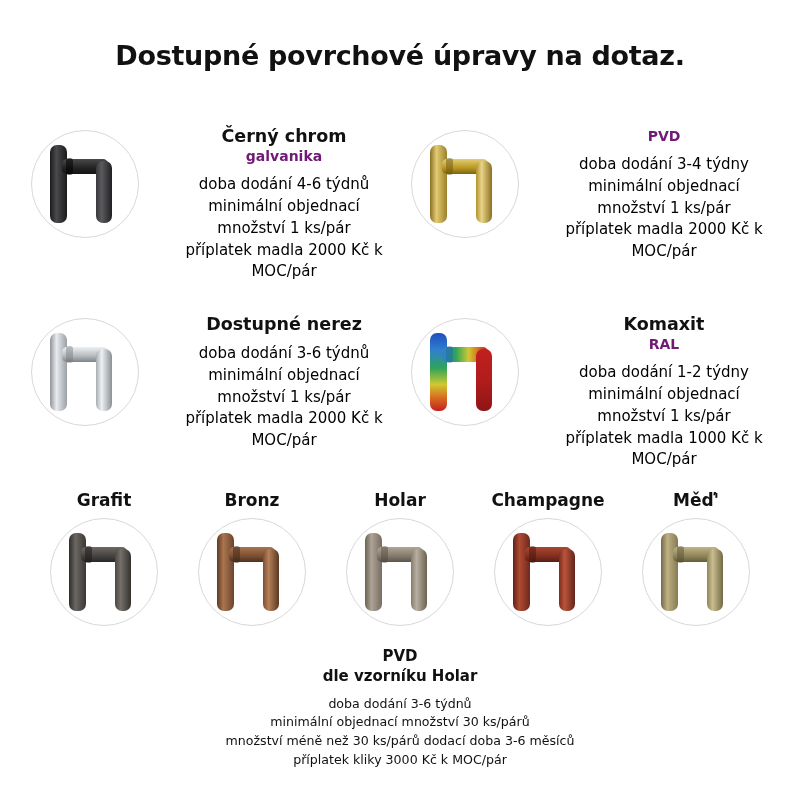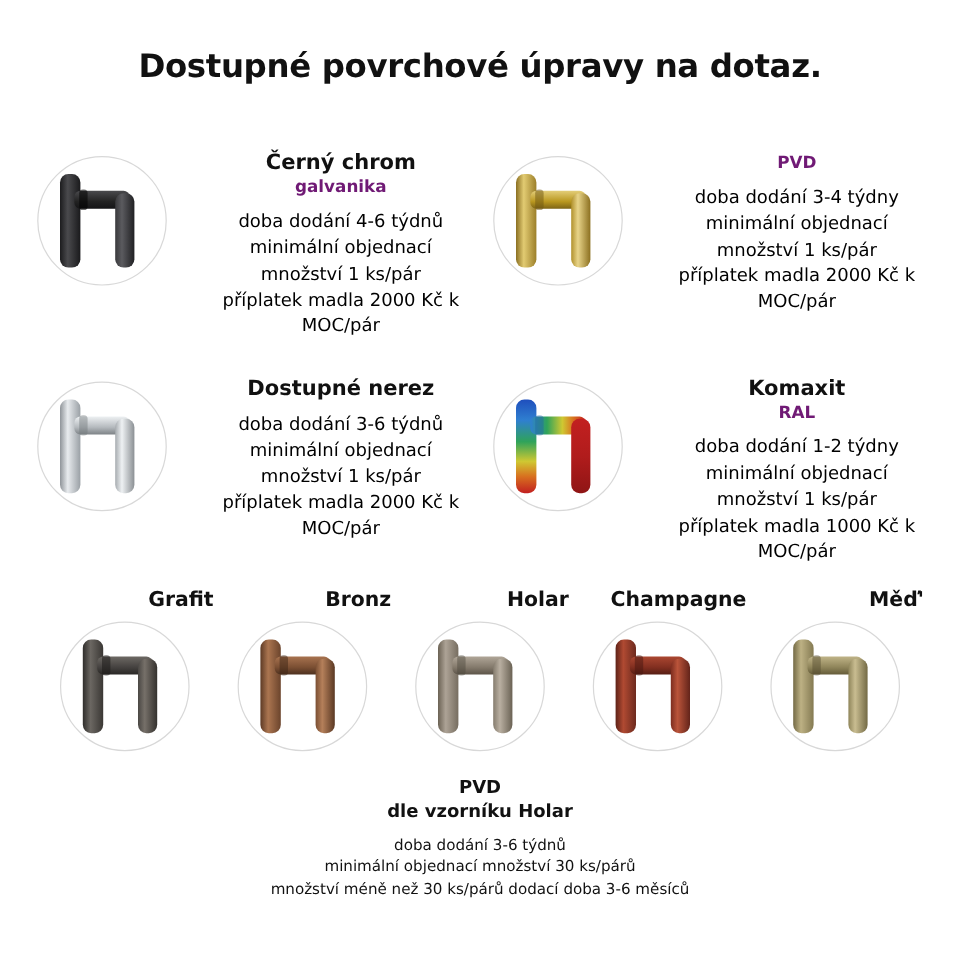--- a/index.html
+++ b/index.html
@@ -110,21 +110,21 @@
     position: absolute;
     top: 490px;
     left: 0;
     width: 800px;
   }
   .bottom-names {
     display: grid;
     grid-template-columns: repeat(5, 1fr);
     width: 740px;
     margin: 0 auto;
-    text-align: right;
+    text-align: center;
   }
   .bottom-names > div {
     font-size: 17px;
     font-weight: bold;
     color: #111;
   }
   .bottom-swatches {
     display: grid;
     grid-template-columns: repeat(5, 1fr);
     width: 740px;
@@ -286,18 +286,19 @@
 
     </div>
 
     <div class="bottom-footer">
       <div class="pvd-label">PVD</div>
       <div class="pvd-label">dle vzorníku Holar</div>
       <div class="bottom-lines">
         <div>doba dodání 3-6 týdnů</div>
         <div>minimální objednací množství 30 ks/párů</div>
         <div>množství méně než 30 ks/párů dodací doba 3-6 měsíců</div>
+        <div>příplatek kliky 3000 Kč k MOC/pár</div>
       </div>
     </div>
 
   </div>
 
 </div>
 
 </body></html>

